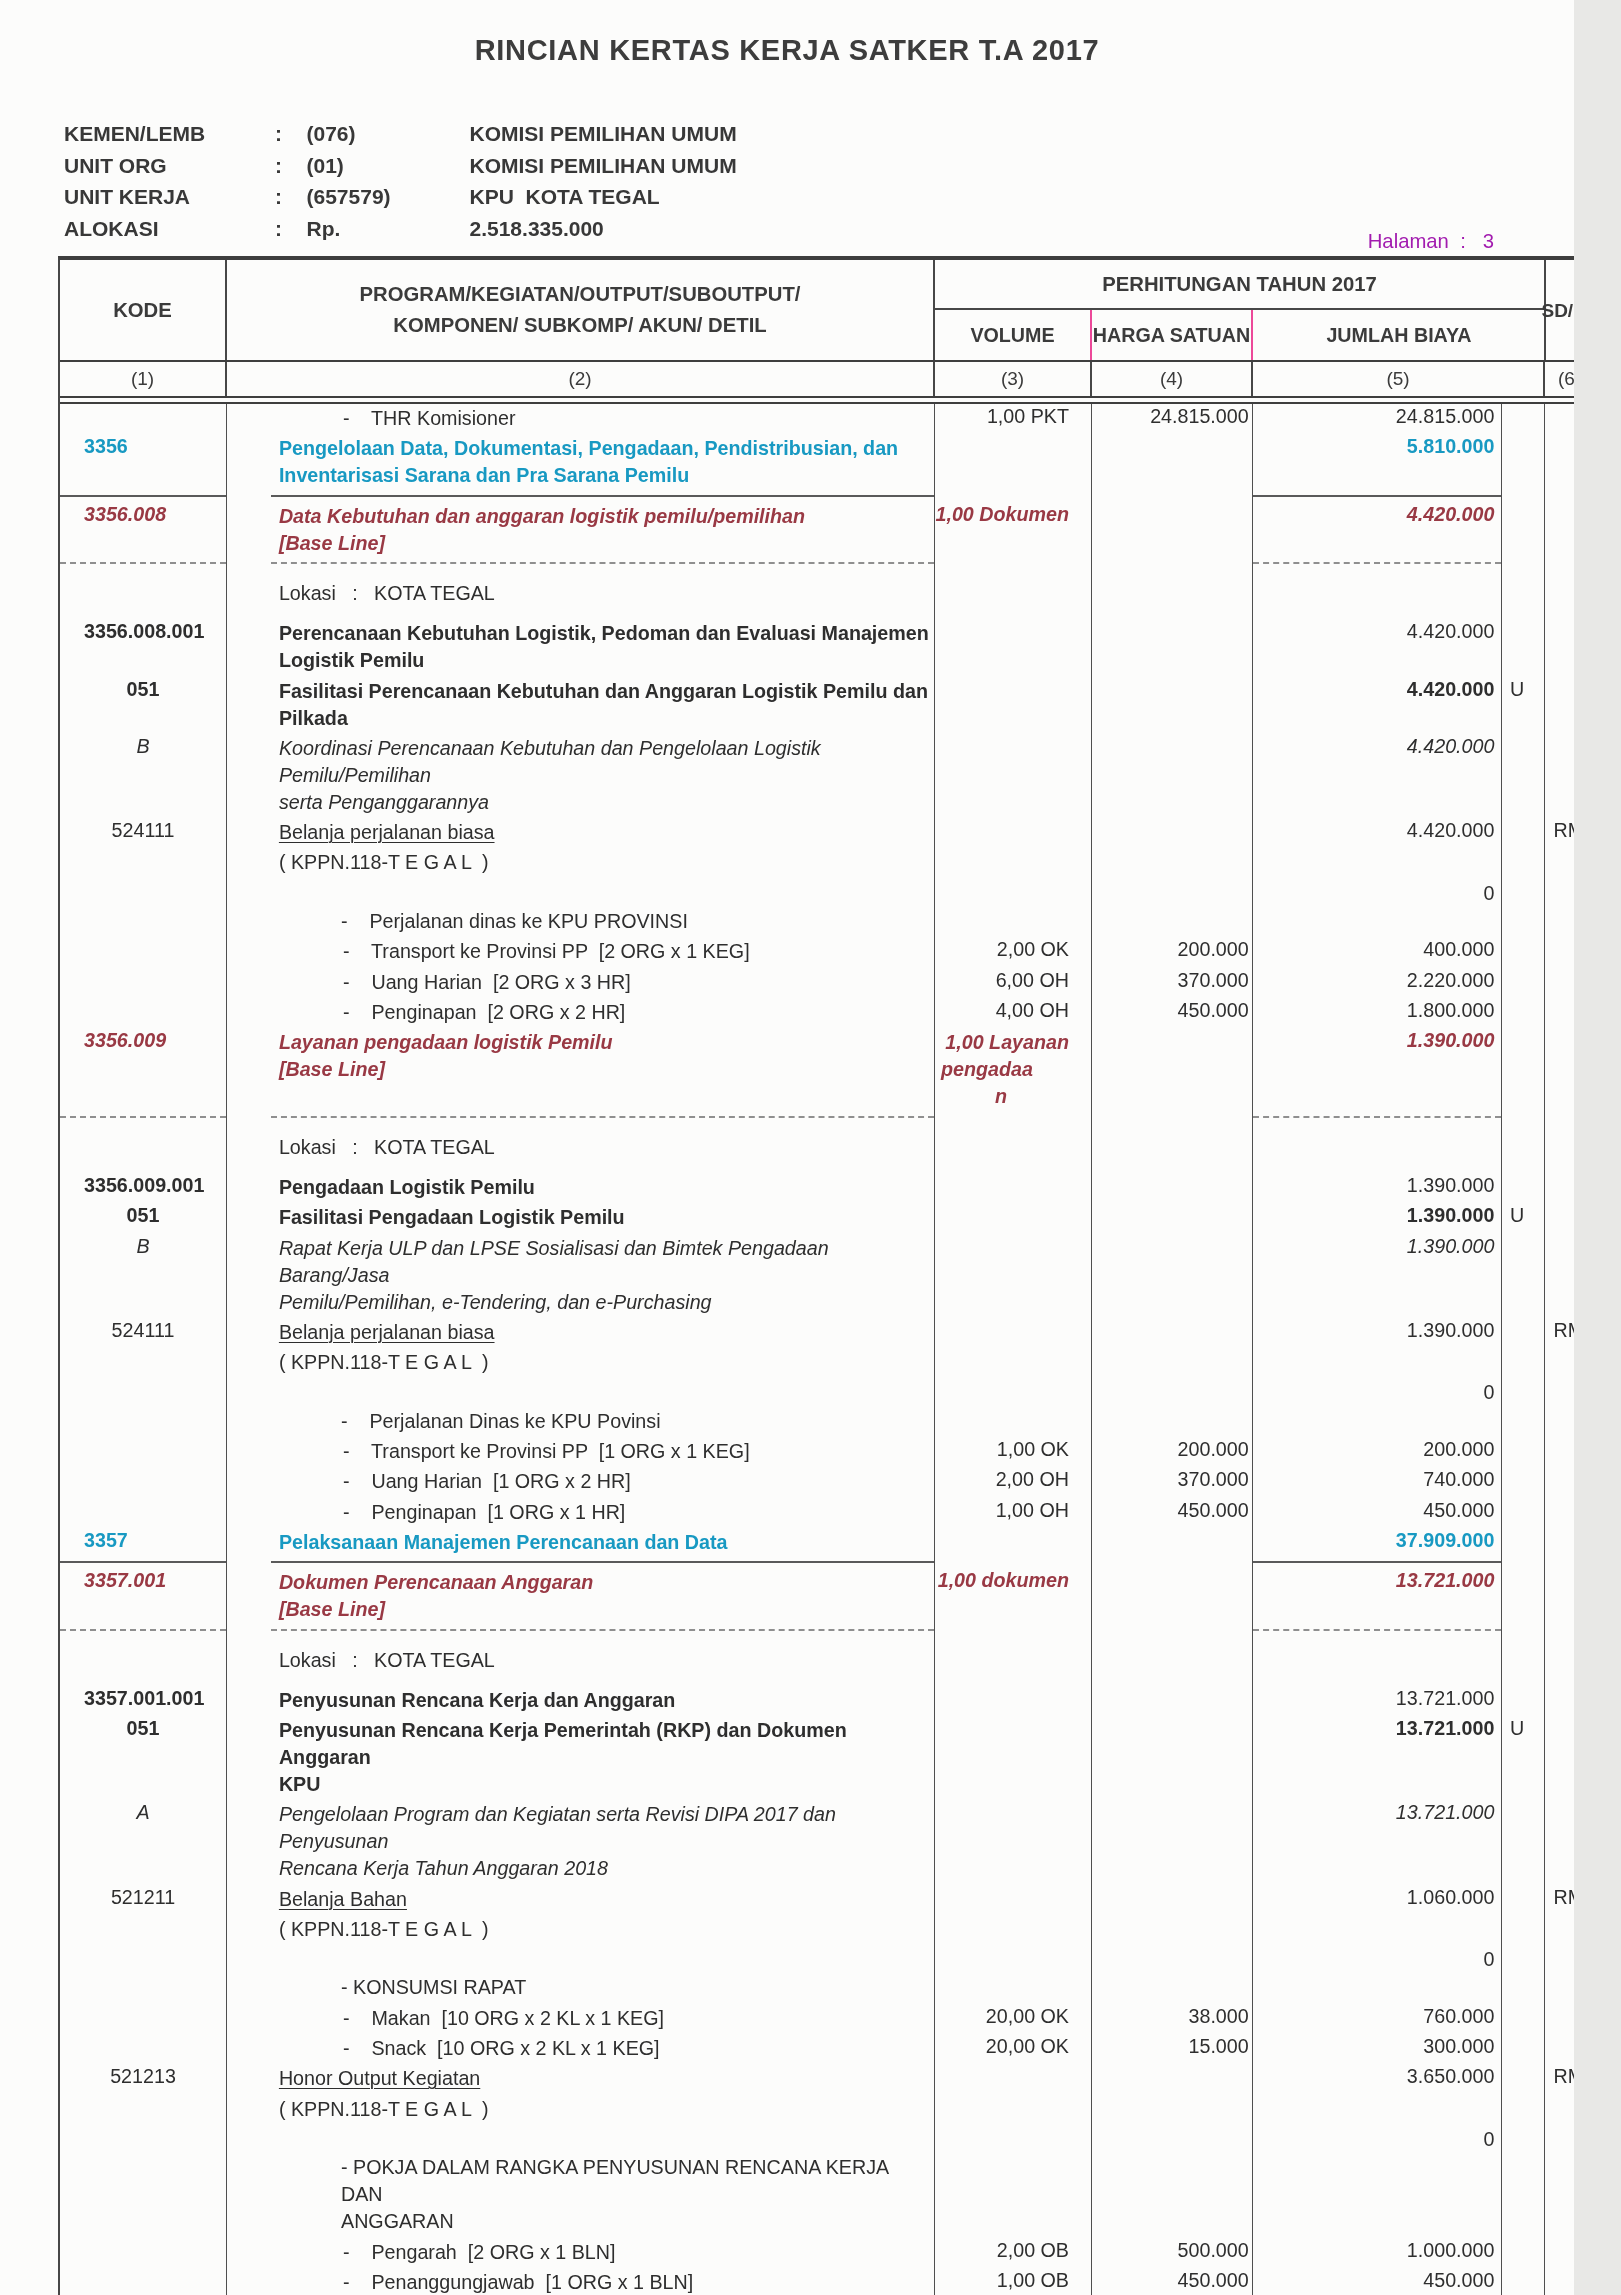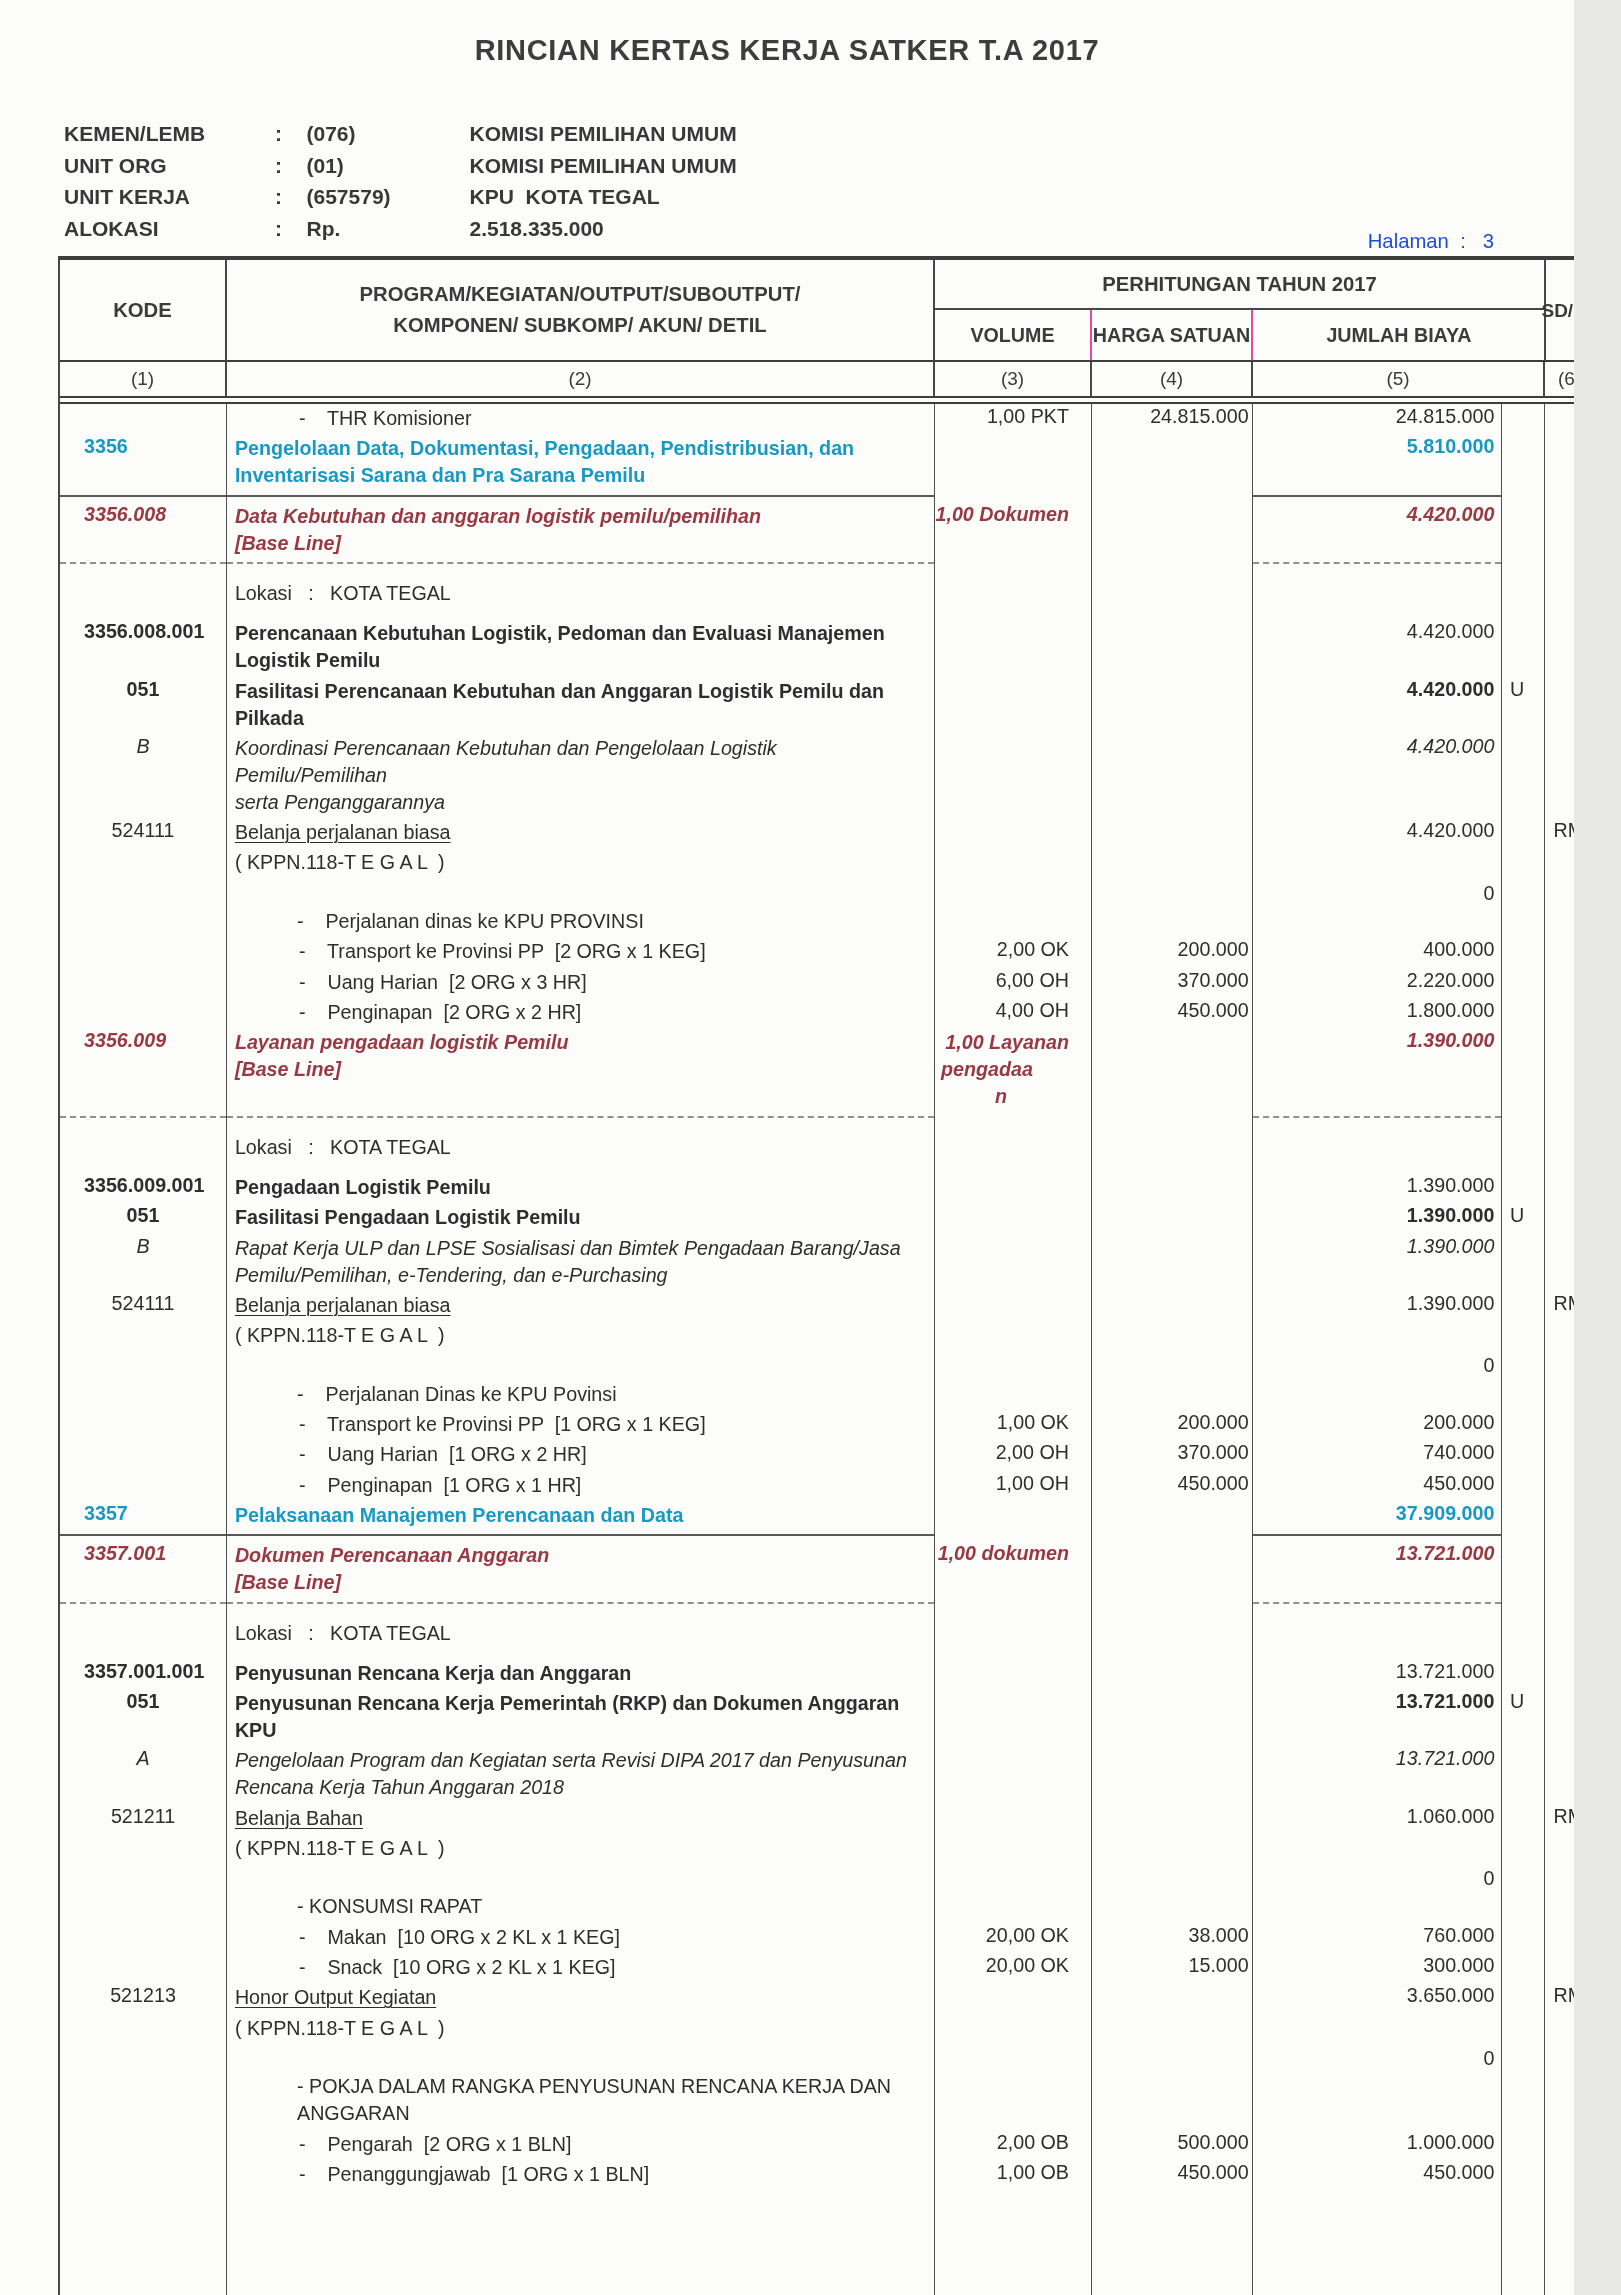--- a/index.html
+++ b/index.html
@@ -7,21 +7,21 @@
         font-family:"Liberation Sans",sans-serif;color:#2e2e2e;overflow:hidden;}
   .title{position:absolute;top:34px;left:0;width:100%;text-align:center;
          font-size:29px;font-weight:700;color:#3d3d3d;letter-spacing:0.7px;}
   
   .meta{position:absolute;top:118px;left:64px;font-size:21px;font-weight:700;color:#383838;}
   .meta-row{display:flex;line-height:31.5px;}
   .m-label{width:211px;}
   .m-colon{width:31.5px;}
   .m-code{width:163px;}
   .m-value{white-space:pre;}
-  .halaman{position:absolute;top:230px;right:80px;font-size:20.3px;color:#1d4ed8;white-space:pre;}
+  .halaman{position:absolute;top:230px;right:80px;font-size:20.3px;color:#a21caf;white-space:pre;}
   
   .tablewrap{position:absolute;left:58px;top:256px;width:1540px;box-sizing:border-box;
              border-left:2px solid #474747;border-right:2px solid #474747;
              border-top:4.6px solid #3e3e3e;border-bottom:3.3px solid #3e3e3e;}
   .thead{display:grid;grid-template-columns:167px 708px 611px 49px;font-weight:700;color:#3b3b3b;}
   .thead>div{box-sizing:border-box;}
   .th{border-right:2px solid #474747;}
   .th-kode{display:flex;align-items:center;justify-content:center;font-size:20.3px;}
   .th-prog{display:flex;flex-direction:column;align-items:center;justify-content:center;
            font-size:20.3px;line-height:31.5px;text-align:center;}
@@ -42,21 +42,21 @@
   .drule{height:7.9px;border-top:2.6px solid #3e3e3e;border-bottom:2px solid #3e3e3e;box-sizing:border-box;}
   
   .tbody{font-size:19.7px;}
   .brow{display:grid;grid-template-columns:167px 708px 157px 161px 249px 43px 50px;}
   .brow>div{border-right:1.3px solid #4f4f4f;box-sizing:border-box;
             padding-top:1.3px;padding-bottom:2px;min-height:27.6px;}
   .brow>div:last-child{border-right:none;}
   .dl,.vl{line-height:27px;}
   .c-kode{text-align:center;}
   .kegiatan .c-kode,.output .c-kode,.suboutput .c-kode{text-align:left;padding-left:24px;}
-  .c-desc{padding-left:7.9px;white-space:pre-wrap;}
+  .c-desc{padding-left:7.9px;white-space:pre-wrap;margin-left:44px;}
   .group .c-desc{padding-left:70px;}
   .detail .c-desc{padding-left:72px;}
   .c-vol{text-align:right;padding-right:22px;white-space:pre;}
   .c-harga{text-align:right;padding-right:3.3px;}
   .c-jml{text-align:right;padding-right:6.6px;}
   .c-flag{padding-left:7.9px;}
   .c-sd{padding-left:8.5px;}
   .kegiatan .c-kode,.kegiatan .dl,.kegiatan .c-jml{color:#1899c2;font-weight:700;}
   .output .c-kode,.output .dl,.output .c-vol,.output .c-jml,.output .vl{
       color:#993944;font-weight:700;font-style:italic;}

